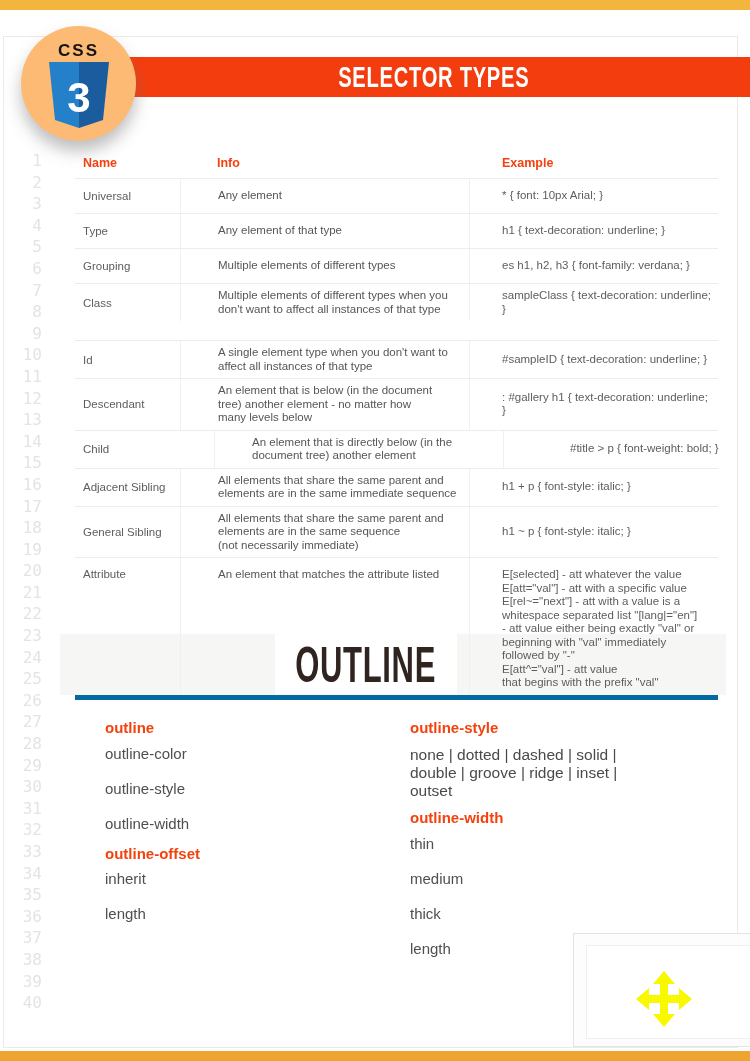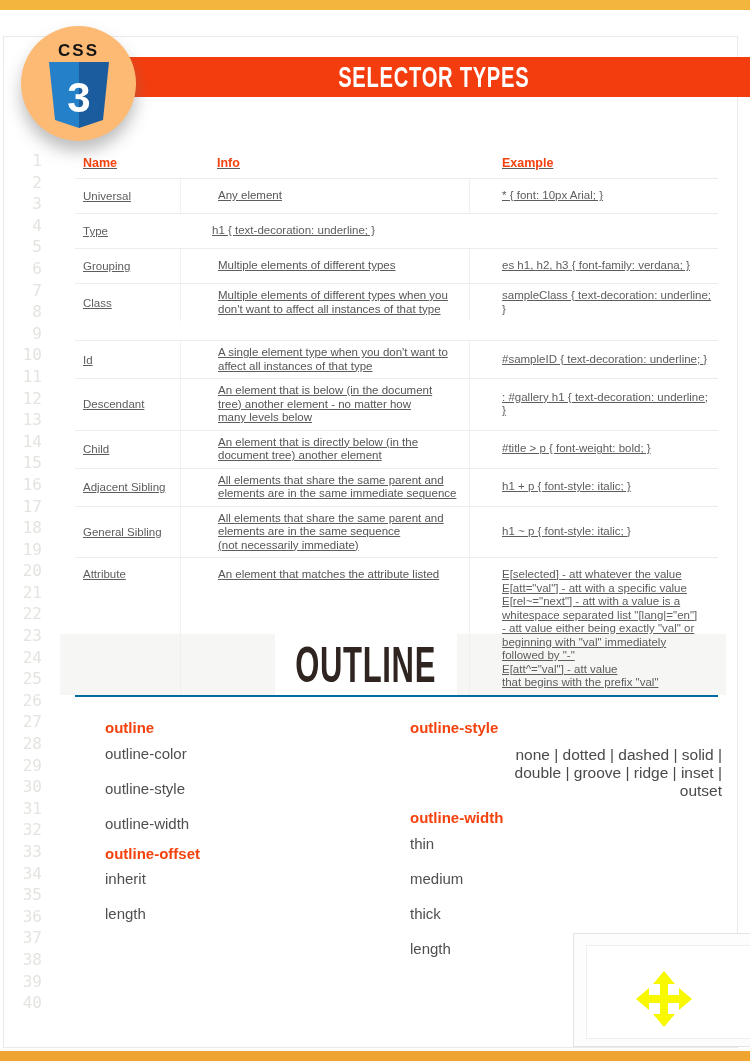--- a/index.html
+++ b/index.html
@@ -24,21 +24,21 @@
   .logo svg { margin-top:3px; }
 
   
   .banner { position:absolute; left:80px; top:57px; width:748px; height:40px; background:#f43d0e;
             z-index:3; display:flex; align-items:center; justify-content:center; }
   .banner .title { color:#fff; font-weight:bold; font-size:28px; letter-spacing:1px; white-space:nowrap;
                    transform:scaleX(.72) scaleY(1.08); transform-origin:center; margin-right:40px; }
 
   
   .sel-table { position:absolute; left:75px; top:148px; width:643px; z-index:2;
-               font-size:11.5px; color:#5d5d5d; border-bottom:2px solid #0369a1; background:transparent;text-decoration:underline; }
+               font-size:11.5px; color:#5d5d5d; border-bottom:5px solid #0369a1; background:transparent; }
   .thead { display:grid; grid-template-columns:105px 290px 248px; height:30px; align-items:center;
            color:#f4420e; font-weight:bold; font-size:12.5px; }
   .thead .hc1 { padding-left:8px; } .thead .hc2 { padding-left:37px; } .thead .hc3 { padding-left:32px; }
   .trow { display:grid; grid-template-columns:105px 290px 248px; border-top:1px solid #ececec;
           align-items:stretch; }
   .cell { display:flex; align-items:center; box-sizing:border-box; }
   .cell-name    { padding:5px 4px 5px 8px; }
   .cell-info    { padding:5px 10px 5px 37px; border-left:1px solid #f0f0f0; border-right:1px solid #f0f0f0;
                   white-space:pre-line; line-height:13.5px; color:#565656; }
   .cell-example { padding:5px 4px 5px 32px; white-space:pre-line; line-height:13.5px; }
@@ -139,20 +139,21 @@
       <div class="hc3">Example</div>
     </div>
     <div>
         <div class="trow" style="min-height: 34px;">
           <div class="cell cell-name">Universal</div>
           <div class="cell cell-info">Any element</div>
           <div class="cell cell-example">* { font: 10px Arial; }</div>
         </div>
         <div class="trow" style="min-height: 34px;">
           <div class="cell cell-name">Type</div>
+          <div class="cell cell-info">Any element of that type</div>
           <div class="cell cell-example">h1 { text-decoration: underline; }</div>
         </div>
         <div class="trow" style="min-height: 34px;">
           <div class="cell cell-name">Grouping</div>
           <div class="cell cell-info">Multiple elements of different types</div>
           <div class="cell cell-example">es h1, h2, h3 { font-family: verdana; }</div>
         </div>
         <div class="trow" style="min-height: 33px;">
           <div class="cell cell-name">Class</div>
           <div class="cell cell-info">Multiple elements of different types when you
@@ -165,21 +166,21 @@
 affect all instances of that type</div>
           <div class="cell cell-example">#sampleID { text-decoration: underline; }</div>
         </div>
         <div class="trow" style="min-height: 43px;">
           <div class="cell cell-name">Descendant</div>
           <div class="cell cell-info">An element that is below (in the document
 tree) another element - no matter how
 many levels below</div>
           <div class="cell cell-example">: #gallery h1 { text-decoration: underline; }</div>
         </div>
-        <div class="trow" style="min-height: 32px;">
+        <div class="trow" style="min-height: 32px; gap: 34px;">
           <div class="cell cell-name">Child</div>
           <div class="cell cell-info">An element that is directly below (in the
 document tree) another element</div>
           <div class="cell cell-example">#title &gt; p { font-weight: bold; }</div>
         </div>
         <div class="trow" style="min-height: 37px;">
           <div class="cell cell-name">Adjacent Sibling</div>
           <div class="cell cell-info">All elements that share the same parent and
 elements are in the same immediate sequence</div>
           <div class="cell cell-example">h1 + p { font-style: italic; }</div>
@@ -217,21 +218,21 @@
       <div class="item accent" style="margin-top: 0px;">outline</div>
       <div class="item" style="margin-top: 10px;">outline-color</div>
       <div class="item" style="margin-top: 19px;">outline-style</div>
       <div class="item" style="margin-top: 19px;">outline-width</div>
       <div class="item accent" style="margin-top: 14px;">outline-offset</div>
       <div class="item" style="margin-top: 9px;">inherit</div>
       <div class="item" style="margin-top: 19px;">length</div>
     </div>
   <div class="props props-right">
       <div class="item accent" style="margin-top: 0px;">outline-style</div>
-      <div class="item multi" style="margin-top: 10px; text-align: right;">none | dotted | dashed | solid |
+      <div class="item multi" style="margin-top: 10px;">none | dotted | dashed | solid |
 double | groove | ridge | inset |
 outset</div>
       <div class="item accent" style="margin-top: 10px;">outline-width</div>
       <div class="item" style="margin-top: 10px;">thin</div>
       <div class="item" style="margin-top: 19px;">medium</div>
       <div class="item" style="margin-top: 19px;">thick</div>
       <div class="item" style="margin-top: 19px;">length</div>
     </div>
 
   <div class="corner-box">

